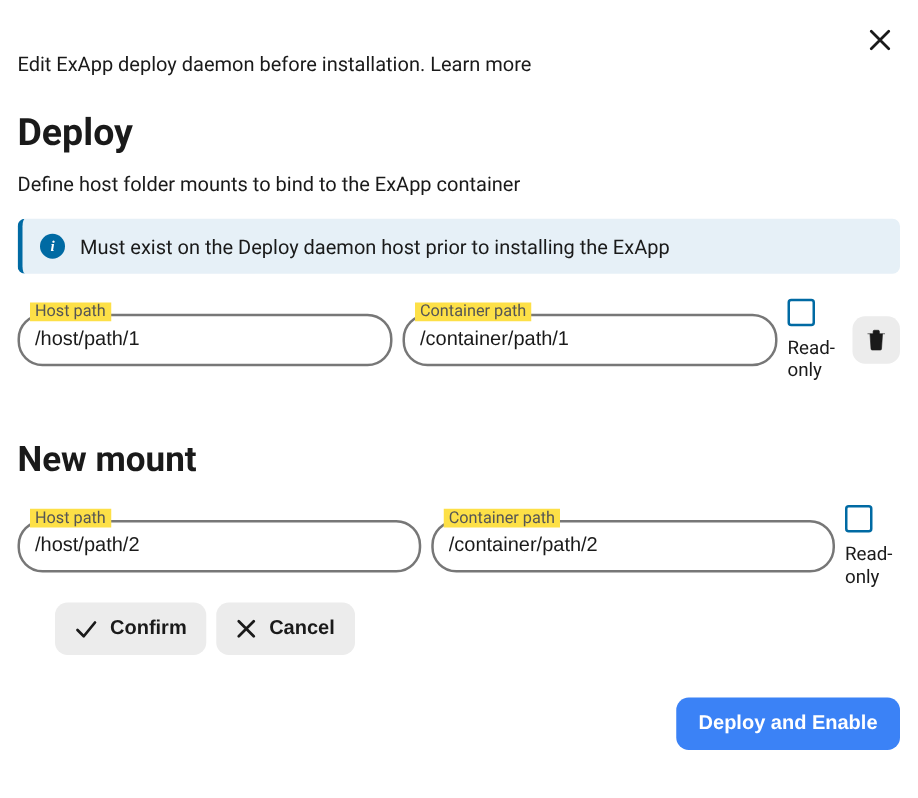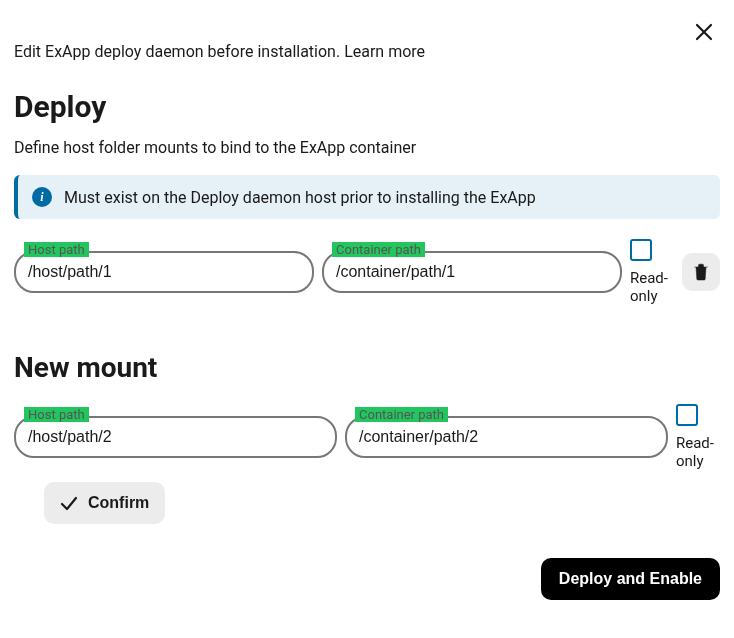--- a/index.html
+++ b/index.html
@@ -89,21 +89,21 @@
   }
   .field-wrap {
     position: relative;
     flex: 1 1 0;
     min-width: 0;
   }
   .field-label {
     position: absolute;
     top: -9px;
     left: 10px;
-    background: #22c55e;
+    background: #fde047;
     padding: 0 4px;
     font-size: 13px;
     color: #555;
   }
   .field-input {
     width: 100%;
     height: 42px;
     border: 2px solid #777;
     border-radius: 20px;
     padding: 0 12px;
@@ -169,21 +169,21 @@
     color: #1a1a1a;
   }
   .footer {
     display: flex;
     justify-content: flex-end;
     margin-top: 34px;
   }
   .primary-btn {
     height: 42px;
     border: none;
-    background: #000000;
+    background: #3b82f6;
     color: #fff;
     border-radius: 10px;
     padding: 0 18px;
     font-size: 16px;
     font-weight: 700;
     cursor: pointer;
   }
   svg { display: block; }
 </style>
 </head>
@@ -248,19 +248,25 @@
     </div>
   </div>
 
   <div class="btn-row">
     <button class="btn">
       <svg width="18" height="18" viewBox="0 0 18 18">
         <path d="M2 10 L7 15 L16 4" stroke="#1a1a1a" stroke-width="2.2" fill="none" stroke-linecap="round" stroke-linejoin="round"></path>
       </svg>
       <span>Confirm</span>
     </button>
+    <button class="btn">
+      <svg width="16" height="16" viewBox="0 0 16 16">
+        <path d="M2 2 L14 14 M14 2 L2 14" stroke="#1a1a1a" stroke-width="2.2" stroke-linecap="round"></path>
+      </svg>
+      <span>Cancel</span>
+    </button>
   </div>
 
   <div class="footer">
     <button class="primary-btn">Deploy and Enable</button>
   </div>
 
 </div>
 
 </body></html>

